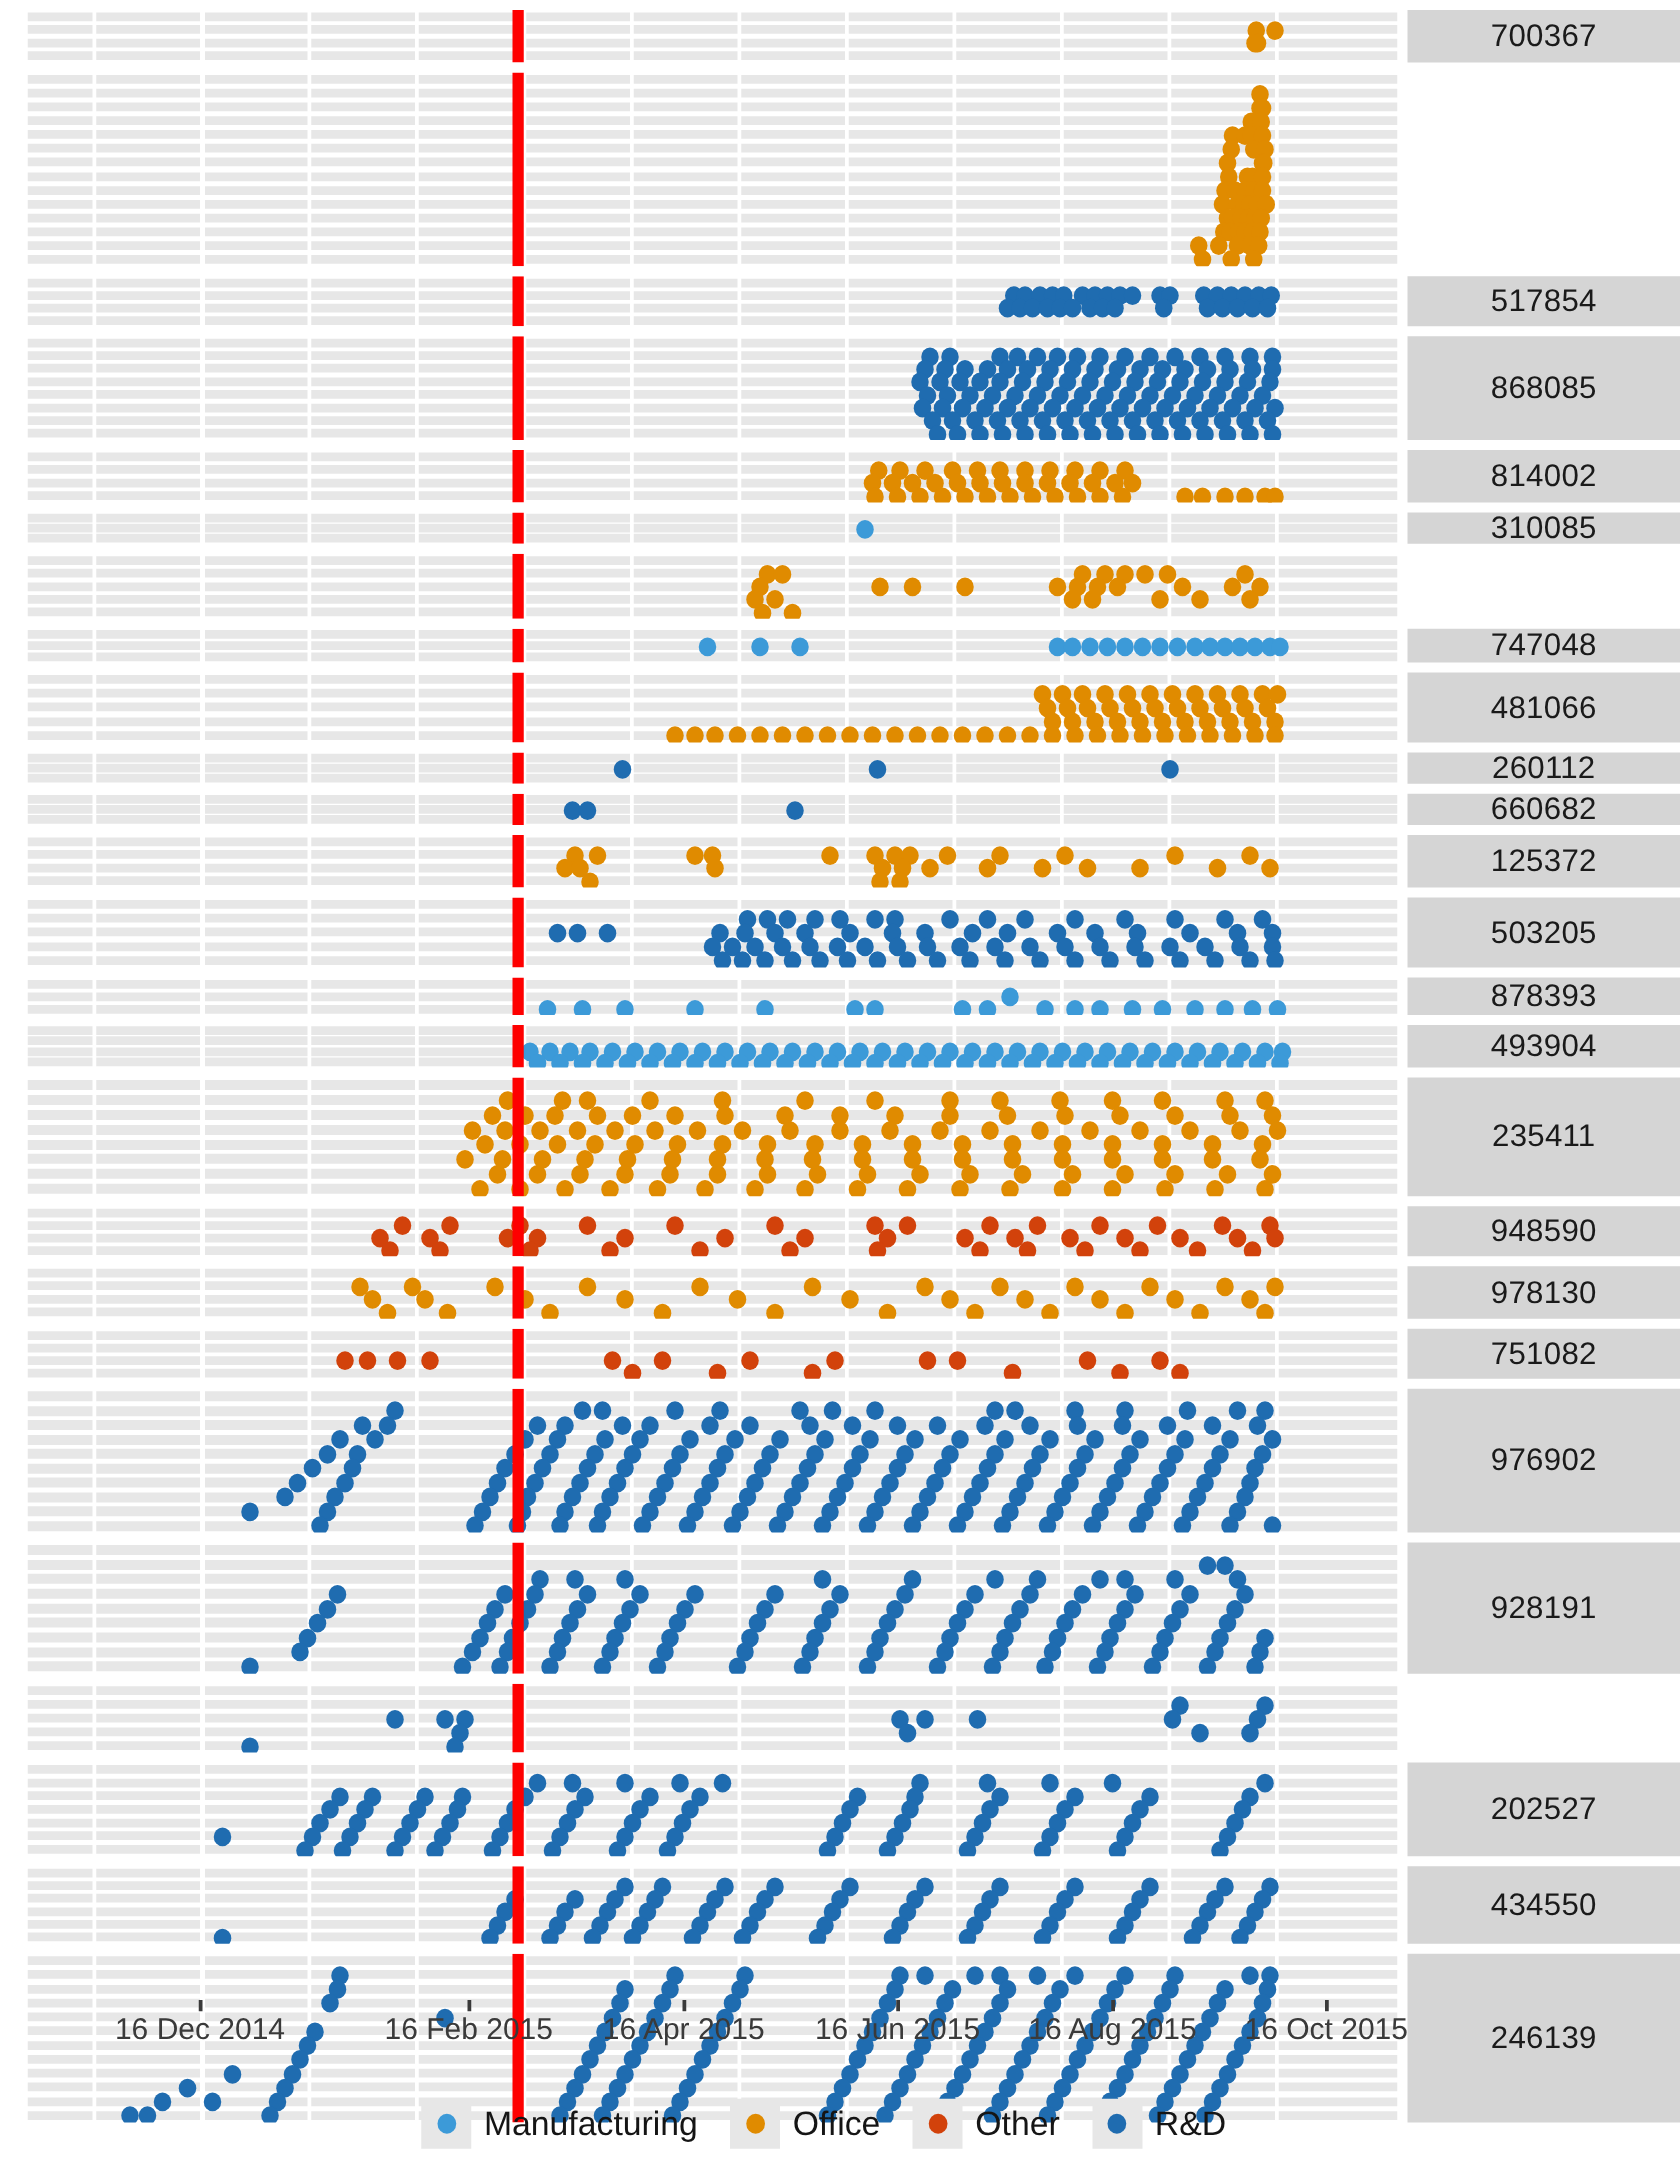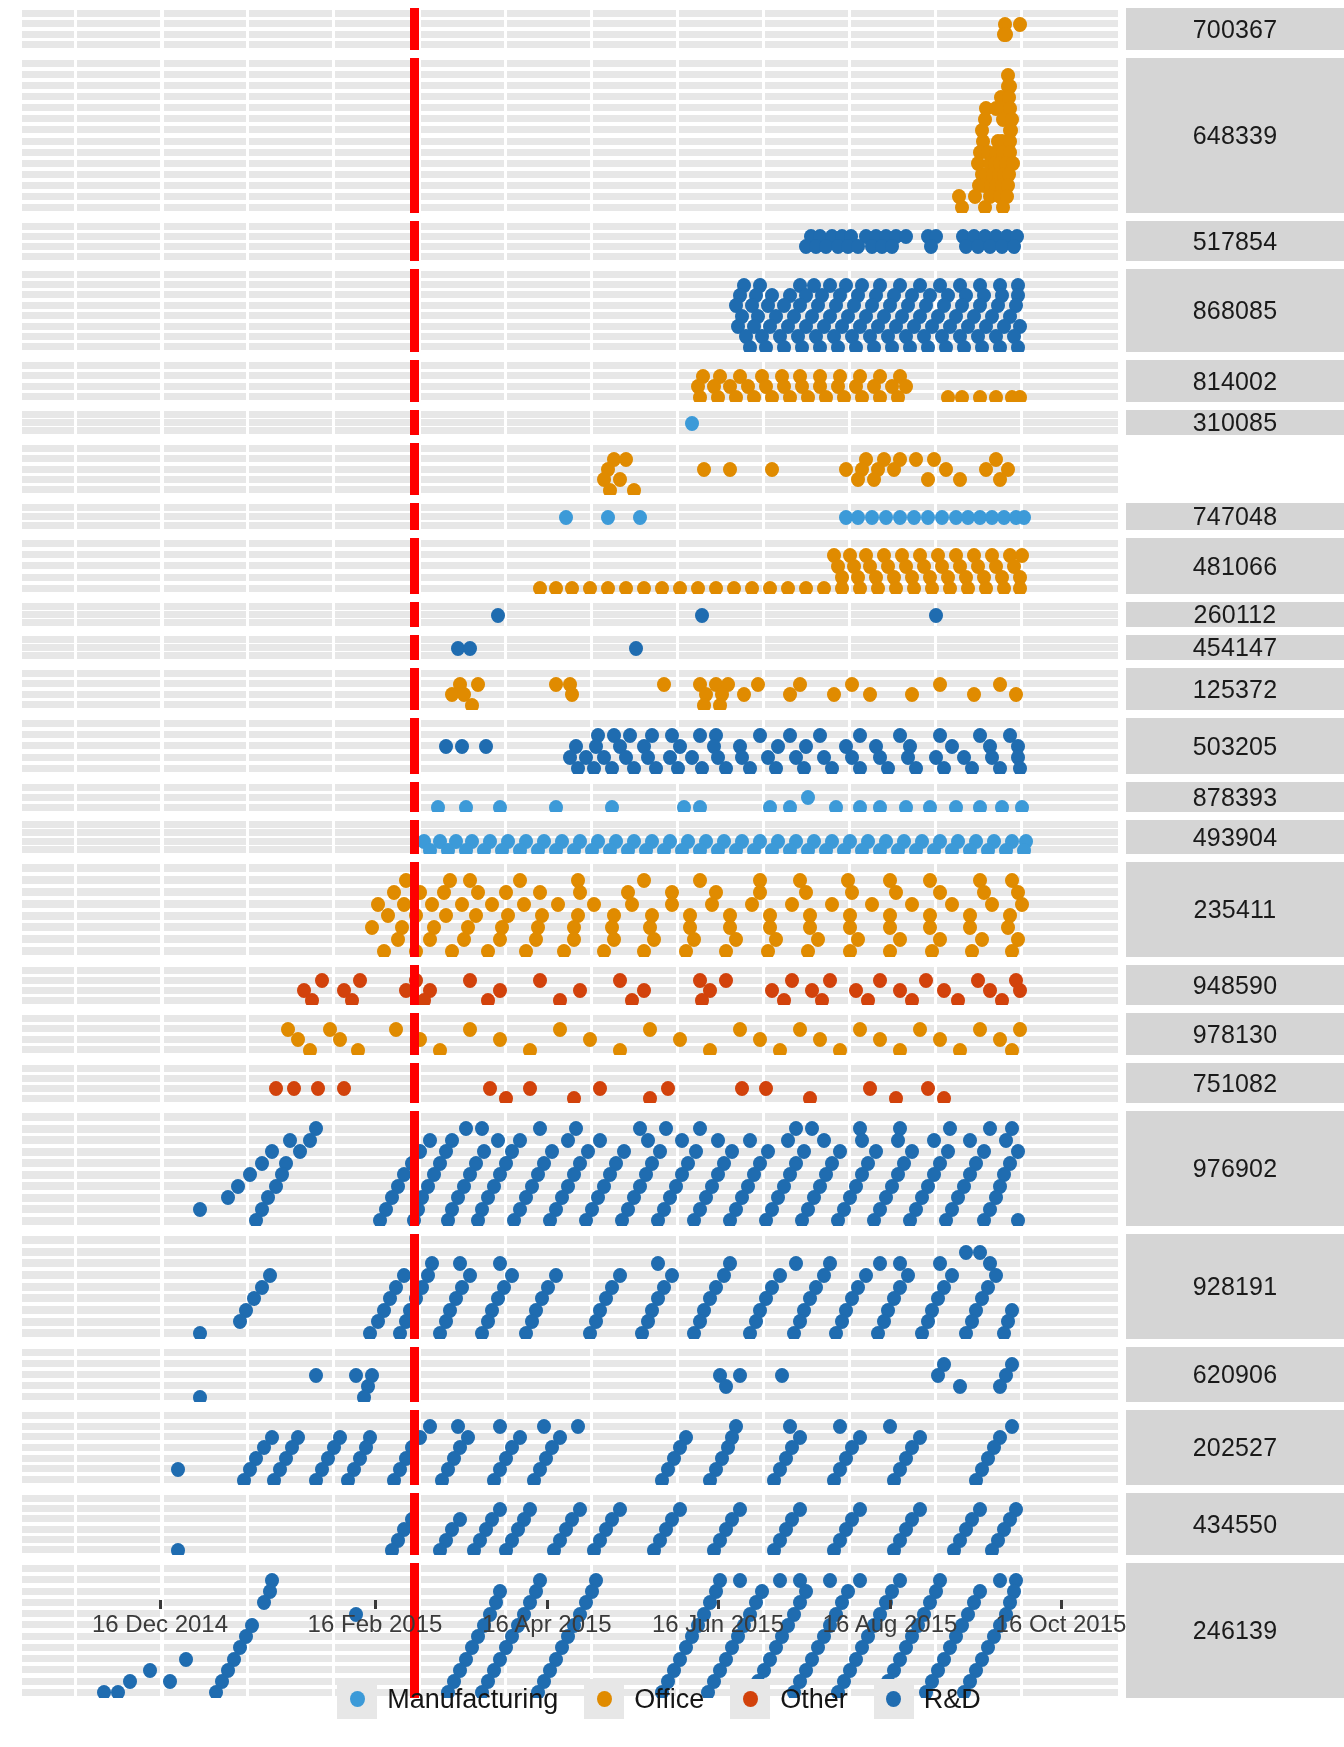--- a/index.html
+++ b/index.html
@@ -176,23 +176,20 @@
           <div class="dot" style="background: rgb(224, 139, 0); left: 986px; top: 127px;"></div>
           <div class="dot" style="background: rgb(224, 139, 0); left: 937px; top: 138px;"></div>
           <div class="dot" style="background: rgb(224, 139, 0); left: 953px; top: 138px;"></div>
           <div class="dot" style="background: rgb(224, 139, 0); left: 968px; top: 138px;"></div>
           <div class="dot" style="background: rgb(224, 139, 0); left: 978px; top: 138px;"></div>
           <div class="dot" style="background: rgb(224, 139, 0); left: 985px; top: 138px;"></div>
           <div class="dot" style="background: rgb(224, 139, 0); left: 940px; top: 149px;"></div>
           <div class="dot" style="background: rgb(224, 139, 0); left: 963px; top: 149px;"></div>
           <div class="dot" style="background: rgb(224, 139, 0); left: 981px; top: 149px;"></div>
           <div class="refline" style="background: rgb(254, 0, 0); left: 392px;"></div>
-        </div>
-        <div class="strip">
-          <span class="strip-label">648339</span>
         </div>
       </div>
       <div class="facet-row" style="position: absolute; left: 0px; top: 221px; height: 40px;">
         <div class="panel">
           <div class="bands">
             <div class="band" style="top: 2px; height: 7px;"></div>
             <div class="band" style="top: 12px; height: 7px;"></div>
             <div class="band" style="top: 22px; height: 7px;"></div>
             <div class="band" style="top: 32px; height: 7px;"></div>
           </div>
@@ -715,21 +712,21 @@
           <div class="vgrid" style="left: 740px;"></div>
           <div class="vgrid" style="left: 826px;"></div>
           <div class="vgrid" style="left: 912px;"></div>
           <div class="vgrid" style="left: 998px;"></div>
           <div class="dot" style="background: rgb(31, 108, 176); left: 436px; top: 13px;"></div>
           <div class="dot" style="background: rgb(31, 108, 176); left: 448px; top: 13px;"></div>
           <div class="dot" style="background: rgb(31, 108, 176); left: 614px; top: 13px;"></div>
           <div class="refline" style="background: rgb(254, 0, 0); left: 392px;"></div>
         </div>
         <div class="strip thin">
-          <span class="strip-label">454147</span>
+          <span class="strip-label">660682</span>
         </div>
       </div>
       <div class="facet-row" style="position: absolute; left: 0px; top: 668px; height: 42px;">
         <div class="panel">
           <div class="bands">
             <div class="band" style="top: 2px; height: 7px;"></div>
             <div class="band" style="top: 12px; height: 7px;"></div>
             <div class="band" style="top: 23px; height: 7px;"></div>
             <div class="band" style="top: 33px; height: 7px;"></div>
           </div>
@@ -1713,23 +1710,20 @@
           <div class="dot" style="background: rgb(31, 108, 176); left: 916px; top: 28px;"></div>
           <div class="dot" style="background: rgb(31, 108, 176); left: 984px; top: 28px;"></div>
           <div class="dot" style="background: rgb(31, 108, 176); left: 346px; top: 39px;"></div>
           <div class="dot" style="background: rgb(31, 108, 176); left: 704px; top: 39px;"></div>
           <div class="dot" style="background: rgb(31, 108, 176); left: 938px; top: 39px;"></div>
           <div class="dot" style="background: rgb(31, 108, 176); left: 978px; top: 39px;"></div>
           <div class="dot" style="background: rgb(31, 108, 176); left: 178px; top: 50px;"></div>
           <div class="dot" style="background: rgb(31, 108, 176); left: 342px; top: 50px;"></div>
           <div class="refline" style="background: rgb(254, 0, 0); left: 392px;"></div>
         </div>
-        <div class="strip">
-          <span class="strip-label">620906</span>
-        </div>
       </div>
       <div class="facet-row" style="position: absolute; left: 0px; top: 1410px; height: 75px;">
         <div class="panel">
           <div class="bands">
             <div class="band" style="top: 2px; height: 7px;"></div>
             <div class="band" style="top: 13px; height: 7px;"></div>
             <div class="band" style="top: 23px; height: 7px;"></div>
             <div class="band" style="top: 34px; height: 7px;"></div>
             <div class="band" style="top: 45px; height: 7px;"></div>
             <div class="band" style="top: 55px; height: 7px;"></div>

